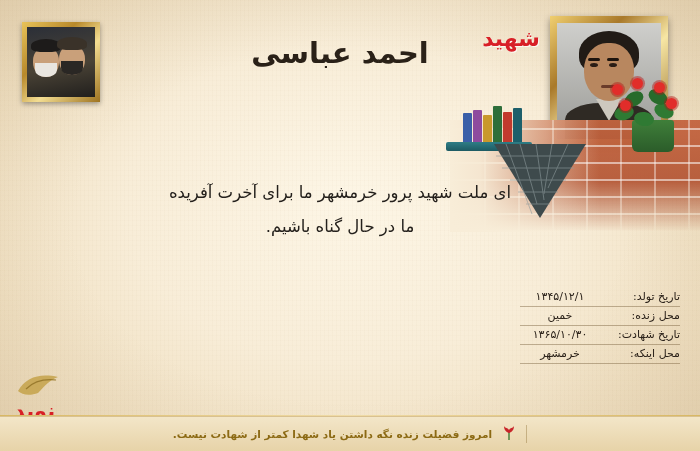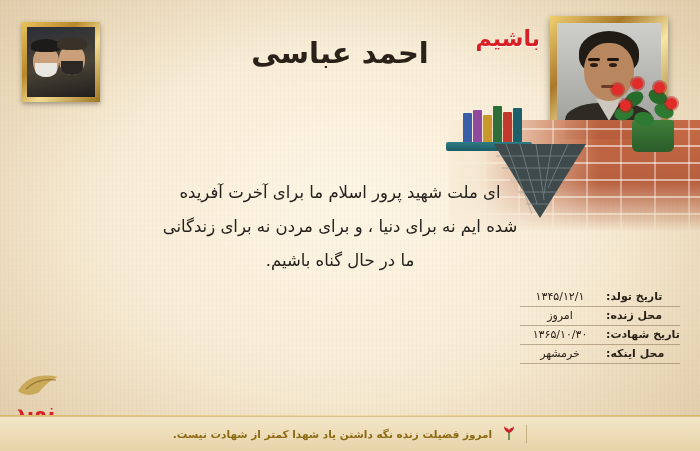--- a/index.html
+++ b/index.html
@@ -263,22 +263,22 @@
   .info-row {
     display: flex;
     justify-content: flex-start;
     align-items: baseline;
     border-bottom: 1px solid rgba(120,95,60,0.45);
     padding: 2px 0 3px 0;
     gap: 6px;
   }
   .info-label {
     width: 74px;
-    text-align: left;
-    font-weight: bold;
+    text-align: right;
+    font-weight: normal;
     white-space: nowrap;
   }
   .info-value {
     flex: 1;
     text-align: center;
     direction: rtl;
     white-space: nowrap;
   }
 
   
@@ -363,21 +363,21 @@
     <div class="leader-inner">
       <div class="leader-face leader-a"></div>
       <div class="turban turban-a"></div>
       <div class="beard beard-a"></div>
       <div class="leader-face leader-b"></div>
       <div class="turban turban-b"></div>
       <div class="beard beard-b"></div>
     </div>
   </div>
 
-  <div class="shahid-tag">باشیم</div>
+  <div class="shahid-tag">شهید</div>
 
   <div class="martyr-frame">
     <div class="martyr-inner">
       <div class="m-bg"></div>
       <div class="m-body"></div>
       <div class="m-collar"></div>
       <div class="m-hair"></div>
       <div class="m-face"></div>
       <div class="m-brow m-brow-l"></div>
       <div class="m-brow m-brow-r"></div>
@@ -428,33 +428,32 @@
     <div class="leaf" style="left:14px; top:14px; transform:rotate(-30deg); background:#276b2b;"></div>
     <div class="leaf" style="left:38px; top:12px; transform:rotate(30deg); background:#276b2b;"></div>
     <div class="flower" style="left:2px;  top:6px;"></div>
     <div class="flower" style="left:22px; top:0px;"></div>
     <div class="flower" style="left:44px; top:4px;"></div>
     <div class="flower" style="left:56px; top:20px;"></div>
     <div class="flower" style="left:10px; top:22px;"></div>
   </div>
 
   <div class="body-text">
-    <p>ای ملت شهید پرور اسلام  ما برای آخرت آفریده</p>
-    <p>شده ایم  نه برای دنیا ،  و برای مردن نه برای زندگانی</p>
+    <p>ای ملت شهید پرور خرمشهر  ما برای آخرت آفریده</p>
     <p>ما  در حال گناه باشیم.</p>
   </div>
 
   <div class="info">
     <div class="info-row">
       <div class="info-label">تاریخ تولد:</div>
       <div class="info-value">۱۳۴۵/۱۲/۱</div>
     </div>
     <div class="info-row">
       <div class="info-label">محل زنده:</div>
-      <div class="info-value">امروز</div>
+      <div class="info-value">خمین</div>
     </div>
     <div class="info-row">
       <div class="info-label">تاریخ شهادت:</div>
       <div class="info-value">۱۳۶۵/۱۰/۳۰</div>
     </div>
     <div class="info-row">
       <div class="info-label">محل اینکه:</div>
       <div class="info-value">خرمشهر</div>
     </div>
   </div>

